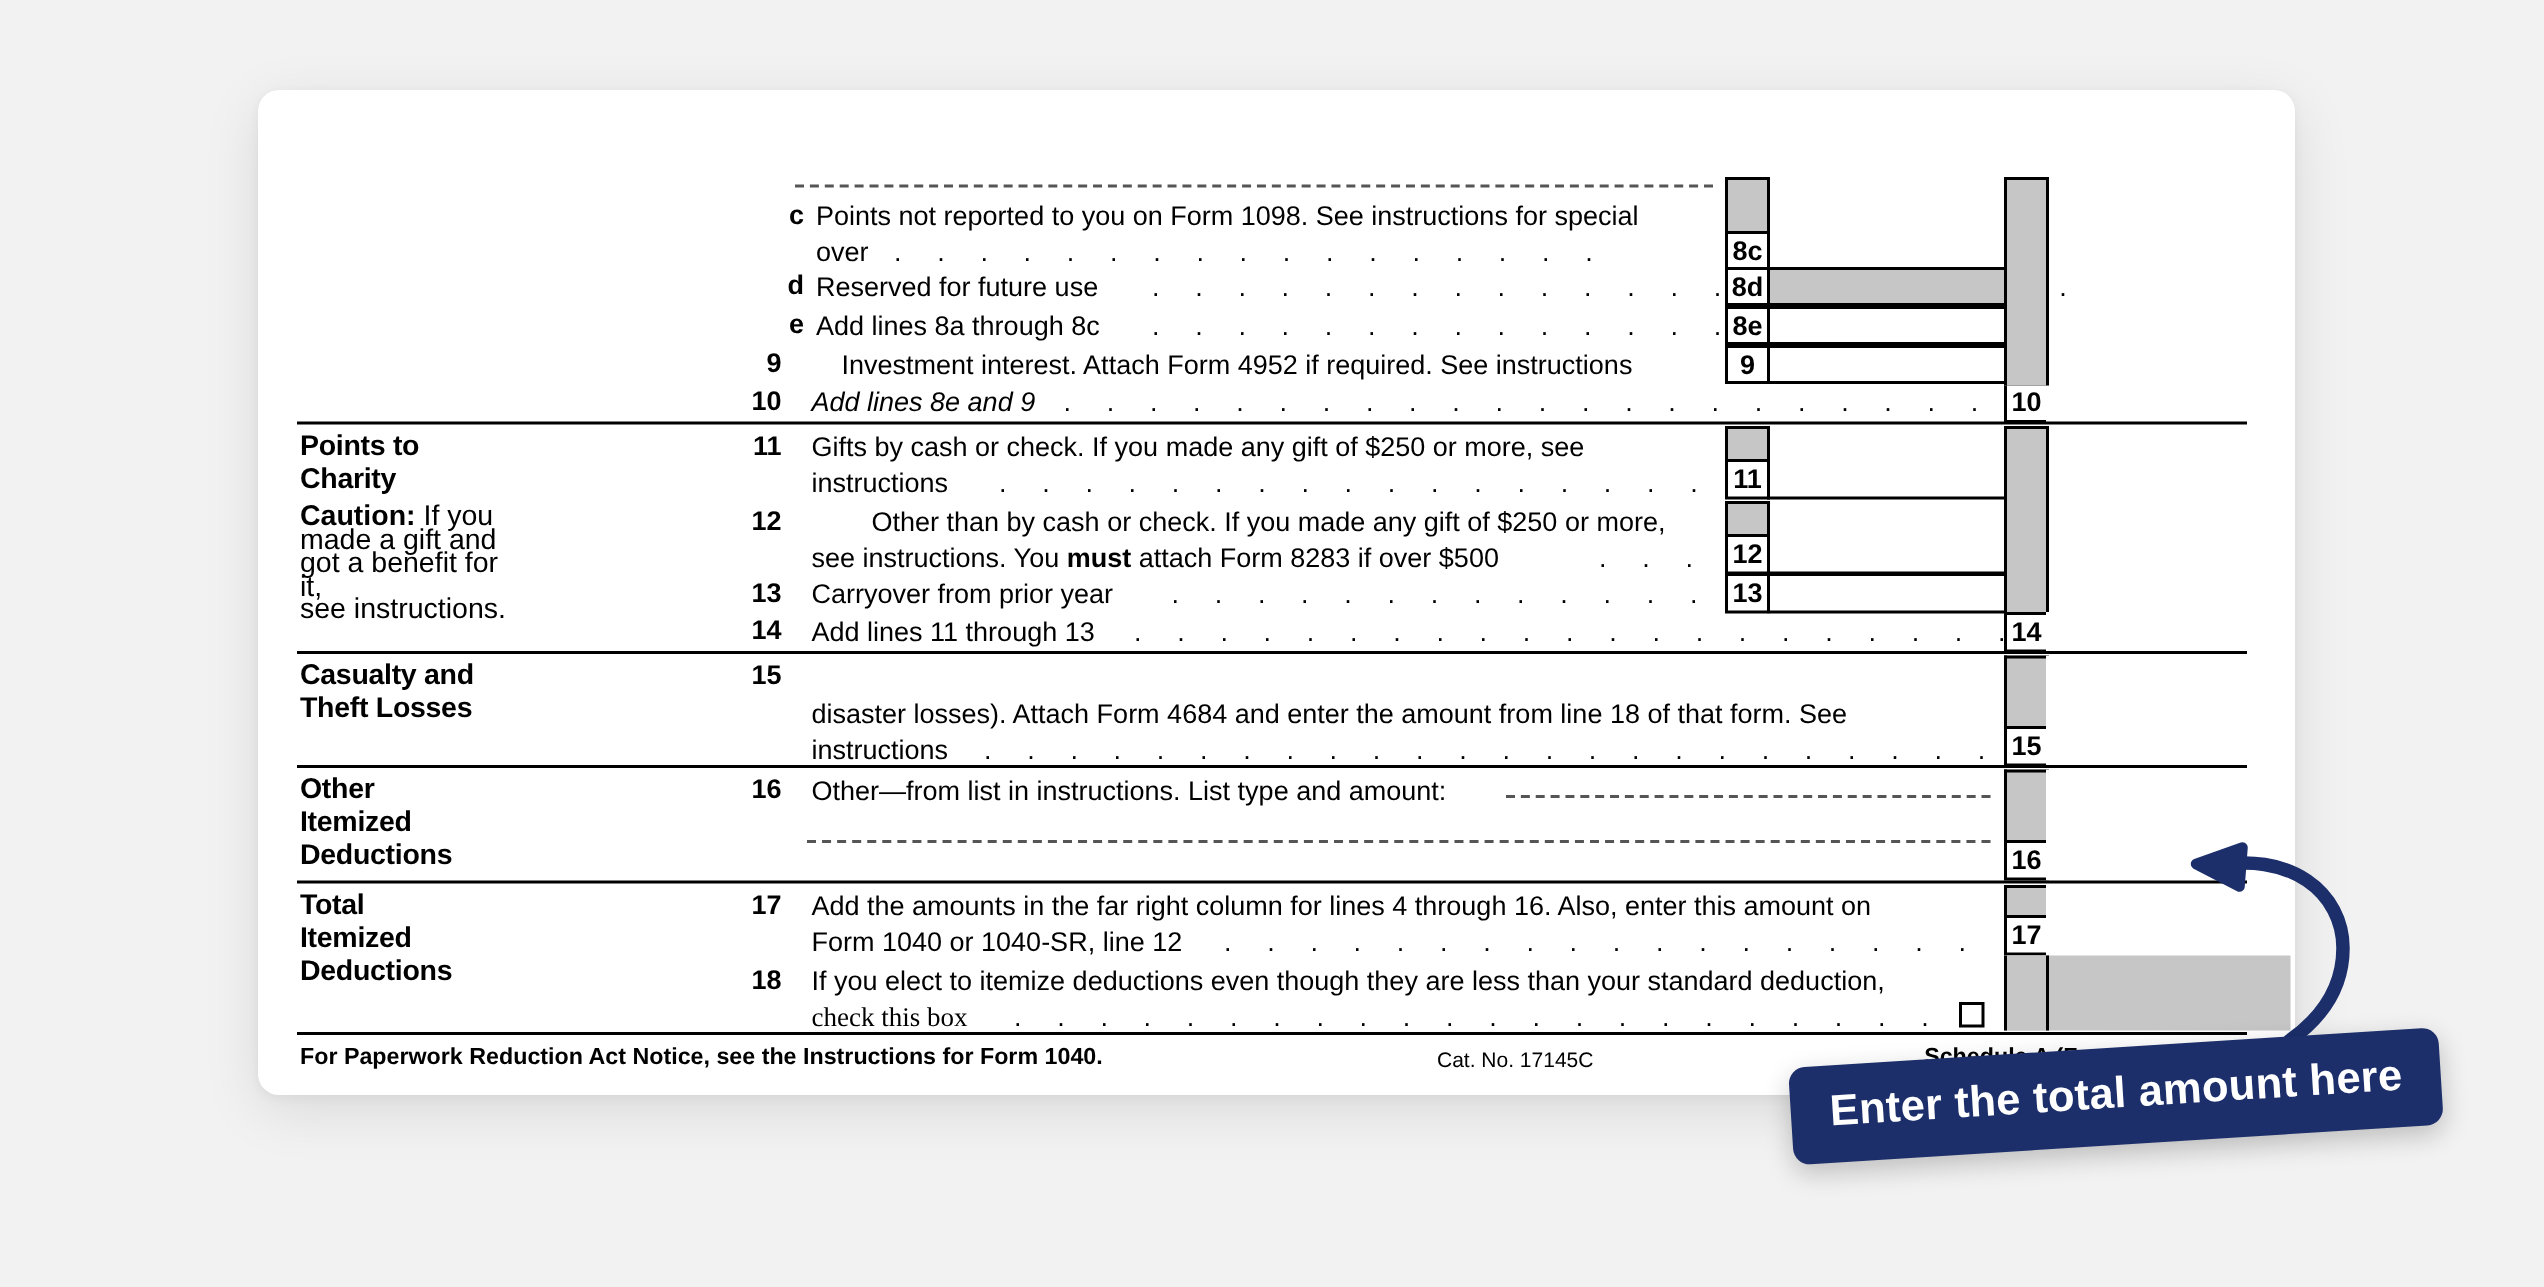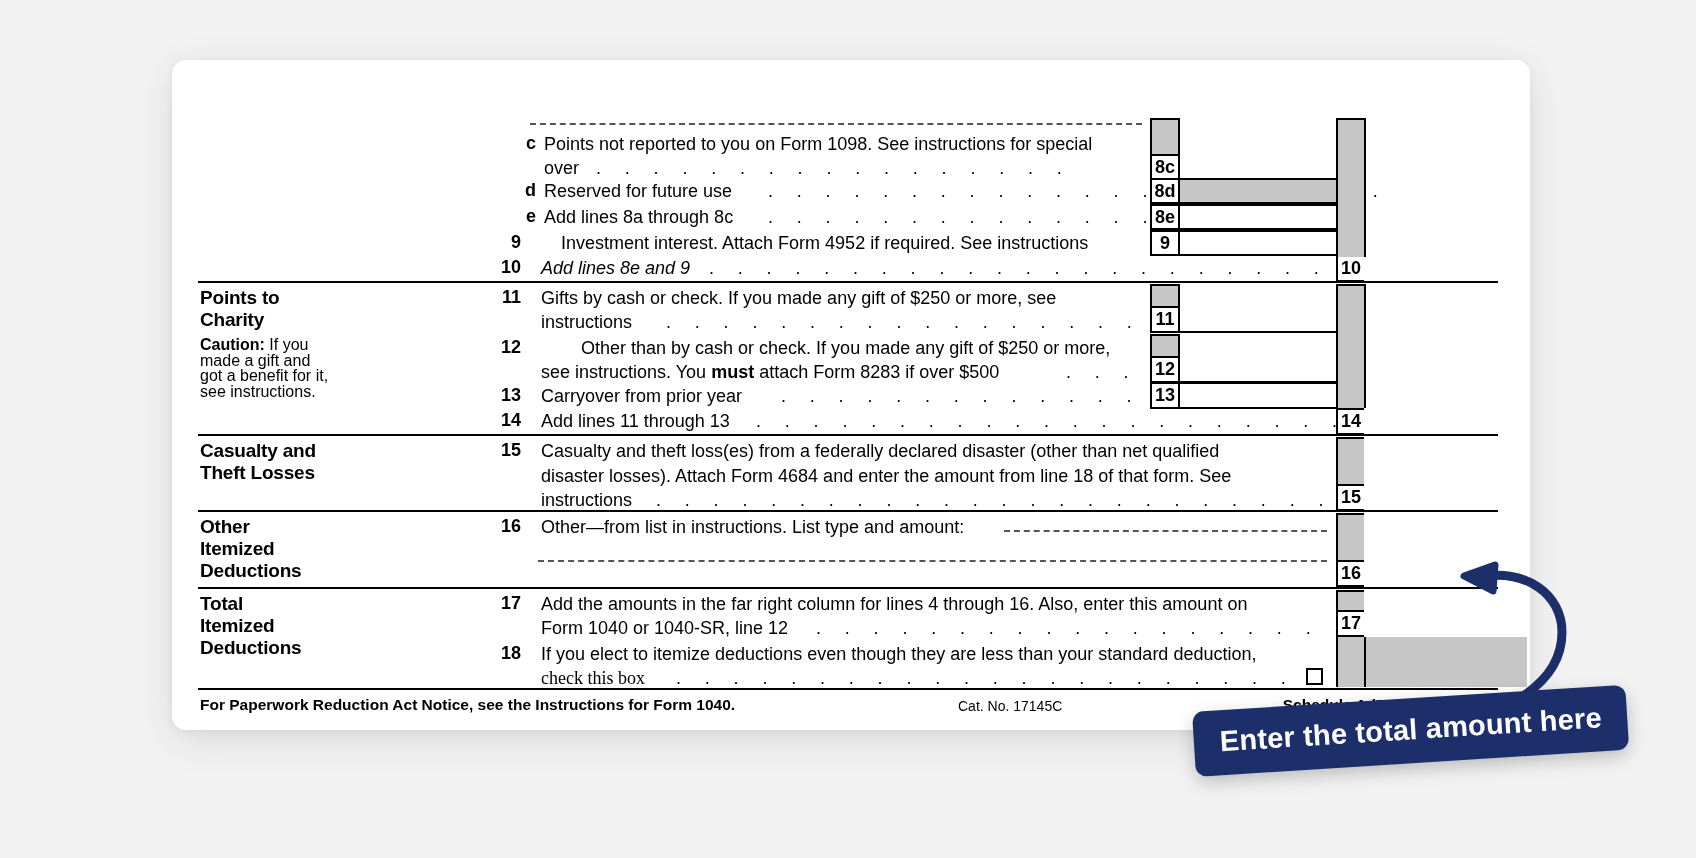--- a/index.html
+++ b/index.html
@@ -28,21 +28,21 @@
   }
   .hr{position:absolute; background:#000; height:2px; left:12px; width:1300px;}
 
   .cat{                   
     position:absolute; left:14px; width:152px;
     font-weight:bold; font-size:19px; color:#000;
     line-height:22px; letter-spacing:-0.2px;
   }
   .caution{
     position:absolute; left:14px; width:152px;
-    font-size:16px; line-height:15.5px; color:#000;
+    font-size:19px; line-height:15.5px; color:#000;
     font-weight:normal;
   }
   .caution b{font-weight:bold;}
 
   .lnum{                  
     position:absolute; width:30px; text-align:right;
     font-weight:bold; font-size:18px; color:#000;
   }
   .ltxt{                  
     position:absolute; font-size:18px; color:#000;
@@ -202,21 +202,20 @@
   <div class="amt" style="left:1178px; top:348px; width:163px; height:27px; border:none;"></div>
 
   <div class="hr" style="top:374px; left:12px; width:1300px;"></div>
 
   <div class="cat" style="top:380px;">
     <div>Casualty and</div>
     <div>Theft Losses</div>
   </div>
 
   <div class="lnum" style="left:302px; top:380px; width:33px;">15</div>
-  <div class="ltxt just" style="left:355px; top:378px; width:786px;">Casualty and theft loss(es) from a federally declared disaster (other than net qualified</div>
   <div class="ltxt just" style="left:355px; top:403px; width:786px;">disaster losses). Attach Form 4684 and enter the amount from line 18 of that form. See</div>
   <div class="ltxt" style="left:355px; top:427px;">instructions</div>
   <div class="ltxt leaders" style="left:470px; top:427px;">.  .  .  .  .  .  .  .  .  .  .  .  .  .  .  .  .  .  .  .  .  .  .  .</div>
 
   <div class="greystrip" style="left:1150px; top:377px; width:30px; height:48px; border-bottom:none;"></div>
   <div class="boxnum" style="left:1150px; top:424px; height:27px;">15</div>
   <div class="amt" style="left:1178px; top:377px; width:163px; height:74px; border:none;"></div>
 
   <div class="hr" style="top:450px; left:12px; width:1300px;"></div>
 

